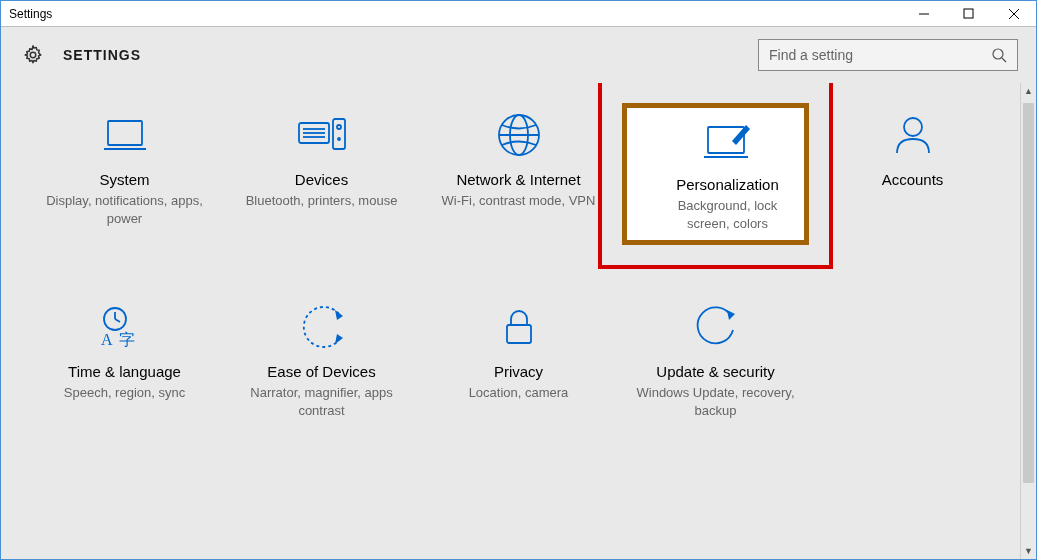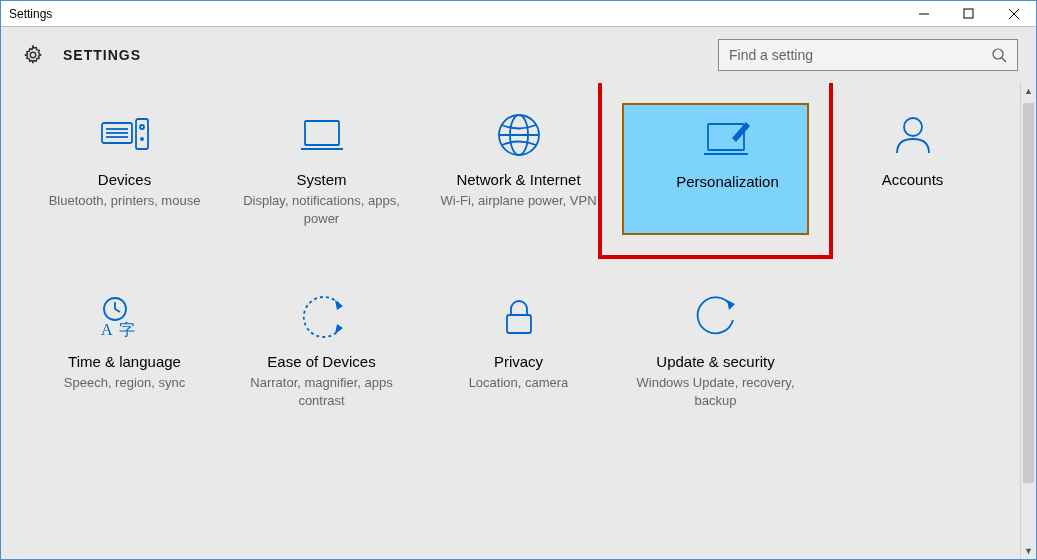--- a/index.html
+++ b/index.html
@@ -29,21 +29,21 @@
   }
   .titlebar .winbtn svg { stroke:#000; }
   .header {
     display: flex; align-items: center;
     padding: 12px 18px 12px 20px;
   }
   .header .gear { width: 24px; height: 24px; display:flex; align-items:center; justify-content:center; }
   .header .heading { font-size: 14px; letter-spacing: 1px; font-weight:600; margin-left: 18px; color:#1a1a1a;}
   .header .spacer { flex:1; }
   .searchwrap {
-    width: 300px; height: 32px;
+    width: 260px; height: 32px;
     border: 1px solid #888;
     background: #f3f3f3;
     display:flex; align-items:center; padding: 0 10px;
     color:#555;
   }
   .searchwrap input {
     flex:1; border:none; background:transparent; outline:none;
     font-size: 14px; color:#333;
   }
   .searchwrap input::placeholder { color:#666; }
@@ -70,22 +70,22 @@
     width: 56px; height: 48px;
     display:flex; align-items:center; justify-content:center;
     margin-bottom: 12px;
   }
   .tile .iconwrap svg { stroke:#0066cc; fill:none; stroke-width:1.8; }
   .tile .name { font-size:15px; color:#000; margin-bottom:4px; }
   .tile .desc { font-size:13px; color:#666; line-height:1.35; max-width:180px;}
   .tile.highlighted {
     outline: 4px solid #d40000;
     outline-offset: 20px;
-    background:#7dd3fc;
-    border:2px solid #a16207;
+    background:#ffffff;
+    border:5px solid #a16207;
     padding-left:32px;
   }
   .tile.highlighted::before {
     content:""; position:absolute; inset:-1px; pointer-events:none;
   }
   .scrollbar {
     position:absolute; right:0; top:0; bottom:0; width:16px;
     background:#e9e9e9; border-left:1px solid #cfcfcf;
   }
   .scrollbar .up, .scrollbar .down {
@@ -141,68 +141,69 @@
         </svg>
       </span>
     </div>
   </div>
 
   <div class="content">
     <div class="grid">
 
       <div class="tile">
         <div class="iconwrap">
+          <svg width="50" height="40" viewBox="0 0 50 40">
+            <rect x="8" y="6" width="34" height="24" rx="1"></rect>
+            <line x1="4" y1="34" x2="46" y2="34"></line>
+          </svg>
+        </div>
+        <div class="name">System</div>
+        <div class="desc">Display, notifications, apps, power</div>
+      </div>
+
+      <div class="tile">
+        <div class="iconwrap">
           <svg width="54" height="40" viewBox="0 0 54 40">
             <rect x="4" y="8" width="30" height="20" rx="2"></rect>
             <line x1="8" y1="14" x2="30" y2="14"></line>
               <line x1="8" y1="18" x2="30" y2="18"></line>
               <line x1="8" y1="22" x2="30" y2="22"></line>
             <rect x="38" y="4" width="12" height="30" rx="2"></rect>
             <circle cx="44" cy="12" r="2"></circle>
               <circle cx="44" cy="24" r="1" fill="#0066cc"></circle>
           </svg>
         </div>
         <div class="name">Devices</div>
         <div class="desc">Bluetooth, printers, mouse</div>
       </div>
 
       <div class="tile">
         <div class="iconwrap">
-          <svg width="50" height="40" viewBox="0 0 50 40">
-            <rect x="8" y="6" width="34" height="24" rx="1"></rect>
-            <line x1="4" y1="34" x2="46" y2="34"></line>
-          </svg>
-        </div>
-        <div class="name">System</div>
-        <div class="desc">Display, notifications, apps, power</div>
-      </div>
-
-      <div class="tile">
-        <div class="iconwrap">
           <svg width="46" height="46" viewBox="0 0 46 46">
             <circle cx="23" cy="23" r="20"></circle>
             <ellipse cx="23" cy="23" rx="9" ry="20"></ellipse>
             <line x1="3" y1="23" x2="43" y2="23"></line>
             <path d="M6 13 Q23 20 40 13"></path>
               <path d="M6 33 Q23 26 40 33"></path>
           </svg>
         </div>
         <div class="name">Network &amp; Internet</div>
-        <div class="desc">Wi-Fi, airplane power, VPN</div>
+        <div class="desc">Wi-Fi, contrast mode, VPN</div>
       </div>
 
       <div class="tile highlighted">
         <div class="iconwrap">
           <svg width="52" height="42" viewBox="0 0 52 42">
             <rect x="6" y="8" width="36" height="26" rx="1"></rect>
             <line x1="2" y1="38" x2="46" y2="38"></line>
             <path d="M30 22 L44 6 L48 10 L34 26 Z" fill="#0066cc" stroke="none"></path>
           </svg>
         </div>
         <div class="name">Personalization</div>
+        <div class="desc">Background, lock screen, colors</div>
       </div>
 
       <div class="tile">
         <div class="iconwrap">
           <svg width="44" height="44" viewBox="0 0 44 44">
             <circle cx="22" cy="14" r="9"></circle>
             <path d="M6 40 Q6 26 22 26 Q38 26 38 40"></path>
           </svg>
         </div>
         <div class="name">Accounts</div>

